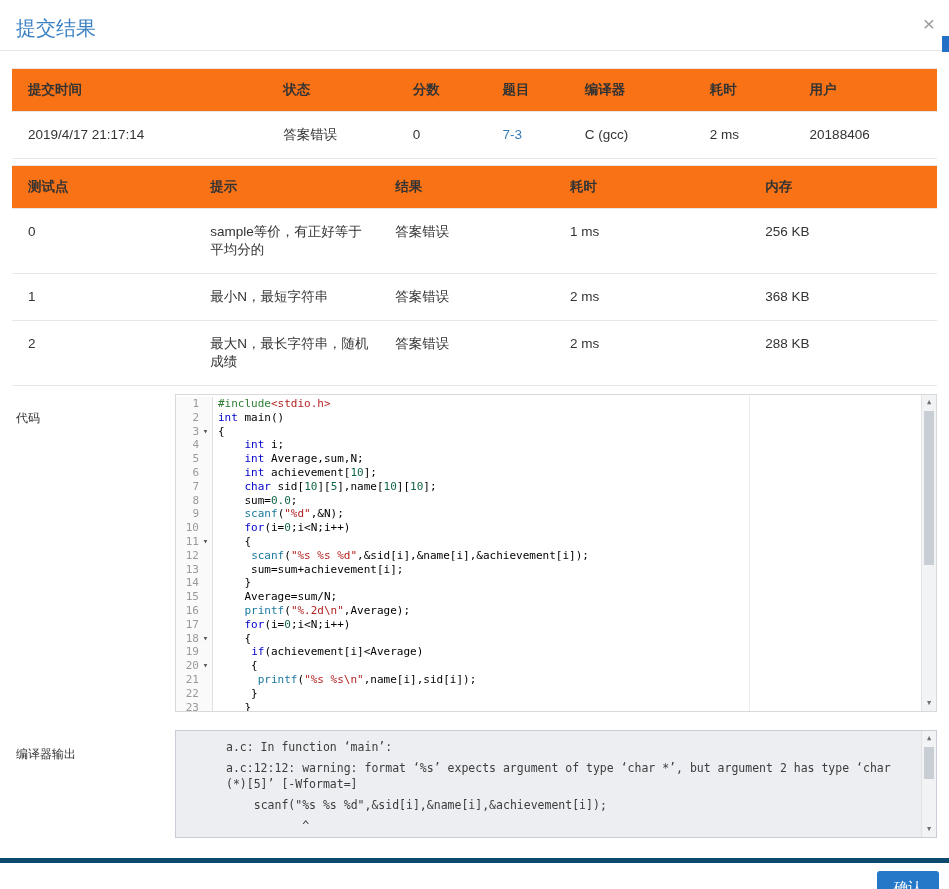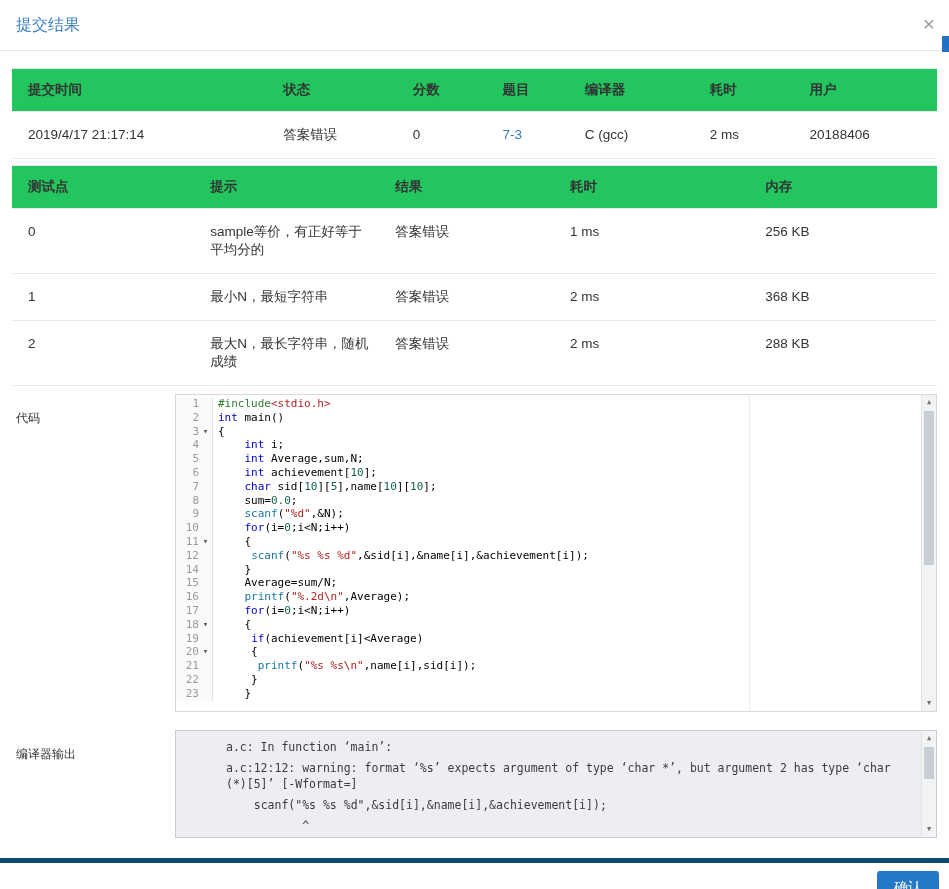--- a/index.html
+++ b/index.html
@@ -2,27 +2,27 @@
 <html style="--accent: #3c80c4; --link: #337ab7; --green: #2eb135; --btn: #2577c8;"><head>
 <meta charset="utf-8">
 <style>
   *{margin:0;padding:0;box-sizing:border-box;}
   html,body{width:949px;height:889px;overflow:hidden;background:#fff;
     font-family:"Liberation Sans","DejaVu Sans",sans-serif;color:#333;}
   body{position:relative;}
 
   
   .modal-header{position:relative;height:51px;border-bottom:1px solid #e5e5e5;padding:15px 16px;}
-  .modal-title{color:var(--accent,#3c80c4);font-size:16px;}
+  .modal-title{color:var(--accent,#3c80c4);font-size:20px;}
   .close-icon{position:absolute;right:14px;top:13px;font-size:21px;color:#9b9b9b;cursor:pointer;line-height:1;}
 
   
   .modal-body{padding:0 12px;}
   .tbl{width:100%;border-collapse:collapse;font-size:13.5px;table-layout:fixed;}
-  .tbl thead th{background:#22c55e;border-top:1px solid #e7e7e7;border-bottom:1px solid #e7e7e7;
+  .tbl thead th{background:#f97316;border-top:1px solid #e7e7e7;border-bottom:1px solid #e7e7e7;
     font-weight:bold;text-align:left;padding:12px 8px 12px 16px;color:#333;}
   .tbl td{border-bottom:1px solid #e7e7e7;padding:14px 8px 14px 16px;vertical-align:top;color:#333;line-height:18px;}
   .tbl1{margin-top:17px;}
   .tbl2{margin-top:6px;}
   .tbl1 th:nth-child(1),.tbl1 td:nth-child(1){width:27.6%;}
   .tbl1 th:nth-child(2),.tbl1 td:nth-child(2){width:14%;}
   .tbl1 th:nth-child(3),.tbl1 td:nth-child(3){width:9.7%;}
   .tbl1 th:nth-child(4),.tbl1 td:nth-child(4){width:8.9%;}
   .tbl1 th:nth-child(5),.tbl1 td:nth-child(5){width:13.5%;}
   .tbl1 th:nth-child(6),.tbl1 td:nth-child(6){width:10.8%;}
@@ -159,20 +159,21 @@
             <div class="code-line"><span class="ln"><span class="num">3</span><span class="foldcol">▾</span></span><span class="lc"><span>{</span></span></div>
             <div class="code-line"><span class="ln"><span class="num">4</span><span class="foldcol"></span></span><span class="lc"><span>    </span><span class="tk-k">int</span><span> i;</span></span></div>
             <div class="code-line"><span class="ln"><span class="num">5</span><span class="foldcol"></span></span><span class="lc"><span>    </span><span class="tk-k">int</span><span> Average,sum,N;</span></span></div>
             <div class="code-line"><span class="ln"><span class="num">6</span><span class="foldcol"></span></span><span class="lc"><span>    </span><span class="tk-k">int</span><span> achievement[</span><span class="tk-n">10</span><span>];</span></span></div>
             <div class="code-line"><span class="ln"><span class="num">7</span><span class="foldcol"></span></span><span class="lc"><span>    </span><span class="tk-k">char</span><span> sid[</span><span class="tk-n">10</span><span>][</span><span class="tk-n">5</span><span>],name[</span><span class="tk-n">10</span><span>][</span><span class="tk-n">10</span><span>];</span></span></div>
             <div class="code-line"><span class="ln"><span class="num">8</span><span class="foldcol"></span></span><span class="lc"><span>    sum=</span><span class="tk-n">0.0</span><span>;</span></span></div>
             <div class="code-line"><span class="ln"><span class="num">9</span><span class="foldcol"></span></span><span class="lc"><span>    </span><span class="tk-b">scanf</span><span>(</span><span class="tk-s">"%d"</span><span>,&amp;N);</span></span></div>
             <div class="code-line"><span class="ln"><span class="num">10</span><span class="foldcol"></span></span><span class="lc"><span>    </span><span class="tk-k">for</span><span>(i=</span><span class="tk-n">0</span><span>;i&lt;N;i++)</span></span></div>
             <div class="code-line"><span class="ln"><span class="num">11</span><span class="foldcol">▾</span></span><span class="lc"><span>    {</span></span></div>
             <div class="code-line"><span class="ln"><span class="num">12</span><span class="foldcol"></span></span><span class="lc"><span>     </span><span class="tk-b">scanf</span><span>(</span><span class="tk-s">"%s %s %d"</span><span>,&amp;sid[i],&amp;name[i],&amp;achievement[i]);</span></span></div>
+            <div class="code-line"><span class="ln"><span class="num">13</span><span class="foldcol"></span></span><span class="lc"><span>     sum=sum+achievement[i];</span></span></div>
             <div class="code-line"><span class="ln"><span class="num">14</span><span class="foldcol"></span></span><span class="lc"><span>    }</span></span></div>
             <div class="code-line"><span class="ln"><span class="num">15</span><span class="foldcol"></span></span><span class="lc"><span>    Average=sum/N;</span></span></div>
             <div class="code-line"><span class="ln"><span class="num">16</span><span class="foldcol"></span></span><span class="lc"><span>    </span><span class="tk-b">printf</span><span>(</span><span class="tk-s">"%.2d\n"</span><span>,Average);</span></span></div>
             <div class="code-line"><span class="ln"><span class="num">17</span><span class="foldcol"></span></span><span class="lc"><span>    </span><span class="tk-k">for</span><span>(i=</span><span class="tk-n">0</span><span>;i&lt;N;i++)</span></span></div>
             <div class="code-line"><span class="ln"><span class="num">18</span><span class="foldcol">▾</span></span><span class="lc"><span>    {</span></span></div>
             <div class="code-line"><span class="ln"><span class="num">19</span><span class="foldcol"></span></span><span class="lc"><span>     </span><span class="tk-k">if</span><span>(achievement[i]&lt;Average)</span></span></div>
             <div class="code-line"><span class="ln"><span class="num">20</span><span class="foldcol">▾</span></span><span class="lc"><span>     {</span></span></div>
             <div class="code-line"><span class="ln"><span class="num">21</span><span class="foldcol"></span></span><span class="lc"><span>      </span><span class="tk-b">printf</span><span>(</span><span class="tk-s">"%s %s\n"</span><span>,name[i],sid[i]);</span></span></div>
             <div class="code-line"><span class="ln"><span class="num">22</span><span class="foldcol"></span></span><span class="lc"><span>     }</span></span></div>
             <div class="code-line"><span class="ln"><span class="num">23</span><span class="foldcol"></span></span><span class="lc"><span>    }</span></span></div>

